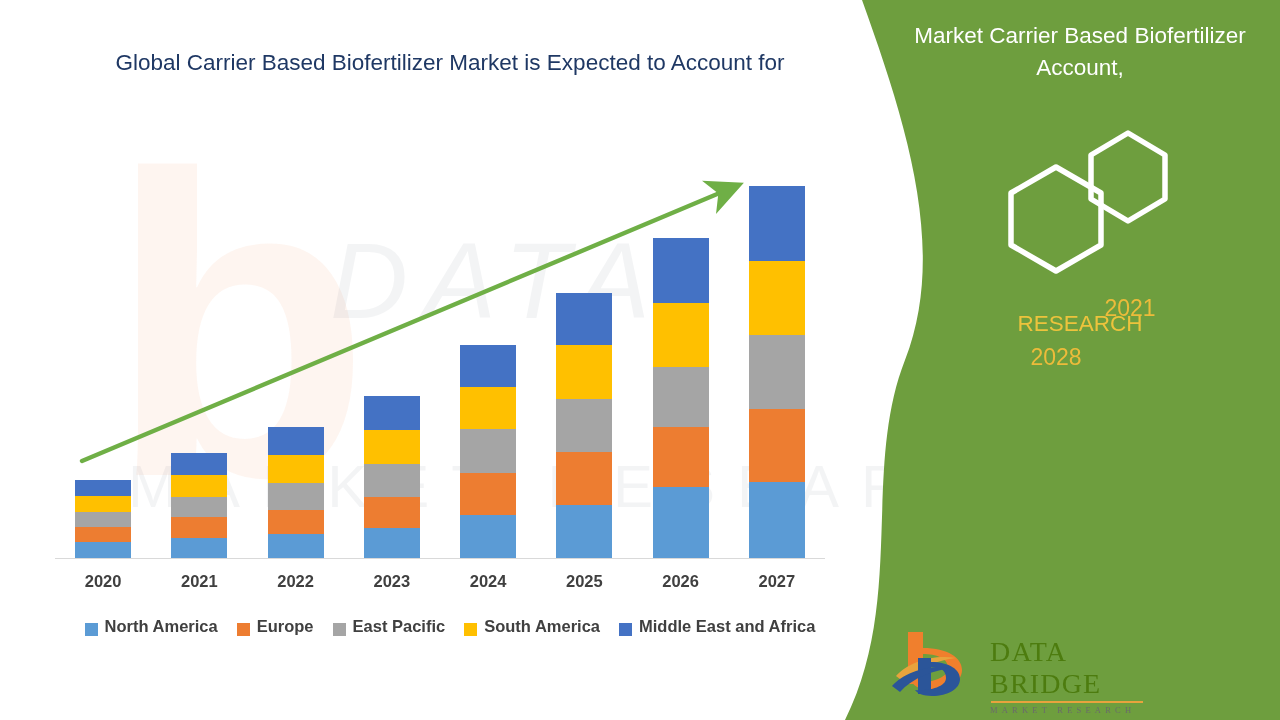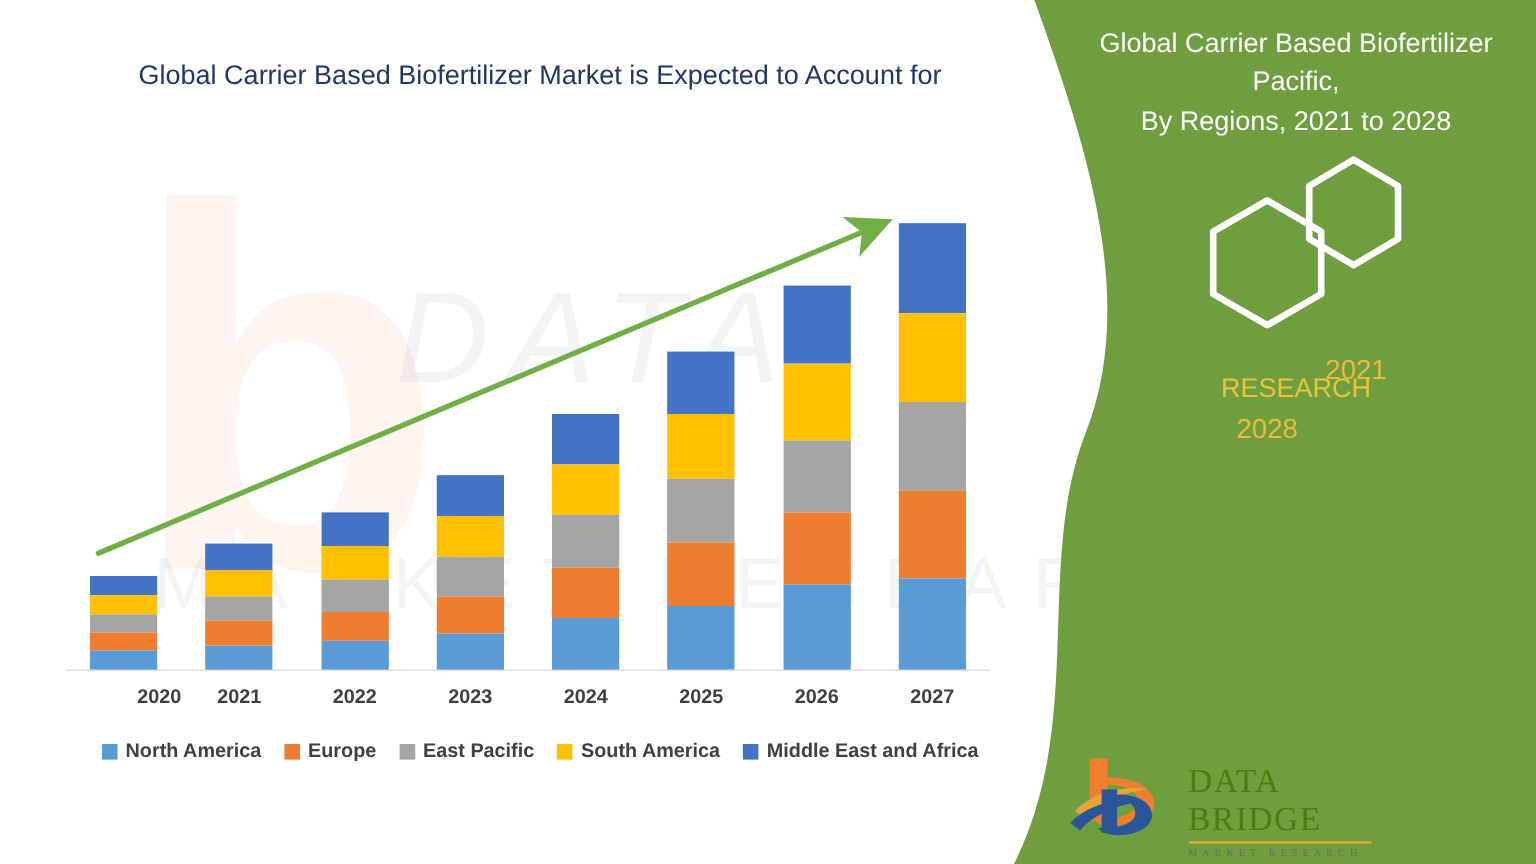--- a/index.html
+++ b/index.html
@@ -62,21 +62,21 @@
   }
 
   
   .arrow-svg { position:absolute; left:0; top:0; width:860px; height:720px; pointer-events:none; }
 
   
   .legend {
     position:absolute; left:55px; top:617px; width:790px;
     display:flex; align-items:center; justify-content:center; gap:19px;
   }
-  .leg-item { display:flex; align-items:center; gap:7px; }
+  .leg-item { display:flex; align-items:flex-end; gap:7px; }
   .leg-swatch { width:13px; height:13px; flex:0 0 auto; }
   .leg-text { font-size:16.5px; font-weight:700; color:#404040; white-space:nowrap; }
 
   
   .green-panel {
     position:absolute; left:0; top:0; width:1280px; height:720px;
     overflow:hidden; pointer-events:none;
   }
   .green-fill { position:absolute; inset:0; }
 
@@ -182,21 +182,21 @@
         </div>
         <div class="bar-col" style="left: 693.875px; height: 372px;">
           <div class="seg" style="background: rgb(91, 155, 213); height: 20.4301%;"></div>
           <div class="seg" style="background: rgb(237, 125, 49); height: 19.6237%;"></div>
           <div class="seg" style="background: rgb(165, 165, 165); height: 19.8925%;"></div>
           <div class="seg" style="background: rgb(255, 192, 0); height: 19.8925%;"></div>
           <div class="seg" style="background: rgb(68, 114, 196); height: 20.1613%;"></div>
         </div>
       </div>
     <div class="xlabels" id="xlabels">
-        <div class="xlabel" style="left: 0.125px; text-align: right;">2020</div>
+        <div class="xlabel" style="left: 0.125px;">2020</div>
         <div class="xlabel" style="left: 96.375px;">2021</div>
         <div class="xlabel" style="left: 192.625px;">2022</div>
         <div class="xlabel" style="left: 288.875px;">2023</div>
         <div class="xlabel" style="left: 385.125px;">2024</div>
         <div class="xlabel" style="left: 481.375px;">2025</div>
         <div class="xlabel" style="left: 577.625px;">2026</div>
         <div class="xlabel" style="left: 673.875px;">2027</div>
       </div>
 
     <svg class="arrow-svg" viewBox="0 0 860 720">
@@ -234,23 +234,22 @@
 
   <div class="green-panel">
     <svg class="green-fill" viewBox="0 0 1280 720" preserveAspectRatio="none">
       <path id="greenpath" d="M1280,0 L1280,720 L845,720 C905,600 862,470 905,360 C948,250 905,120 862,0 Z" fill="#6E9E3E"></path>
     </svg>
   </div>
 
   <div class="right-content">
 
     <div class="rp-title">
-      <div>Global Carrier Based Biofertilizer</div>
-      <div>Pacific,</div>
-      <div>By Regions, 2021 to 2028</div>
+      <div>Market Carrier Based Biofertilizer</div>
+      <div>Account,</div>
     </div>
 
     <div class="hexwrap">
       <svg viewBox="0 0 400 175" width="400" height="175">
         <polygon points="248,8 285,30 285,74 248,96 211,74 211,30" fill="none" stroke="#ffffff" stroke-width="5.5" stroke-linejoin="round"></polygon>
         <polygon points="176,42 221,68 221,120 176,146 131,120 131,68" fill="none" stroke="#ffffff" stroke-width="5.5" stroke-linejoin="round"></polygon>
       </svg>
       <div class="hex-label hex-2021">2021</div>
       <div class="hex-label hex-2028">2028</div>
     </div>

